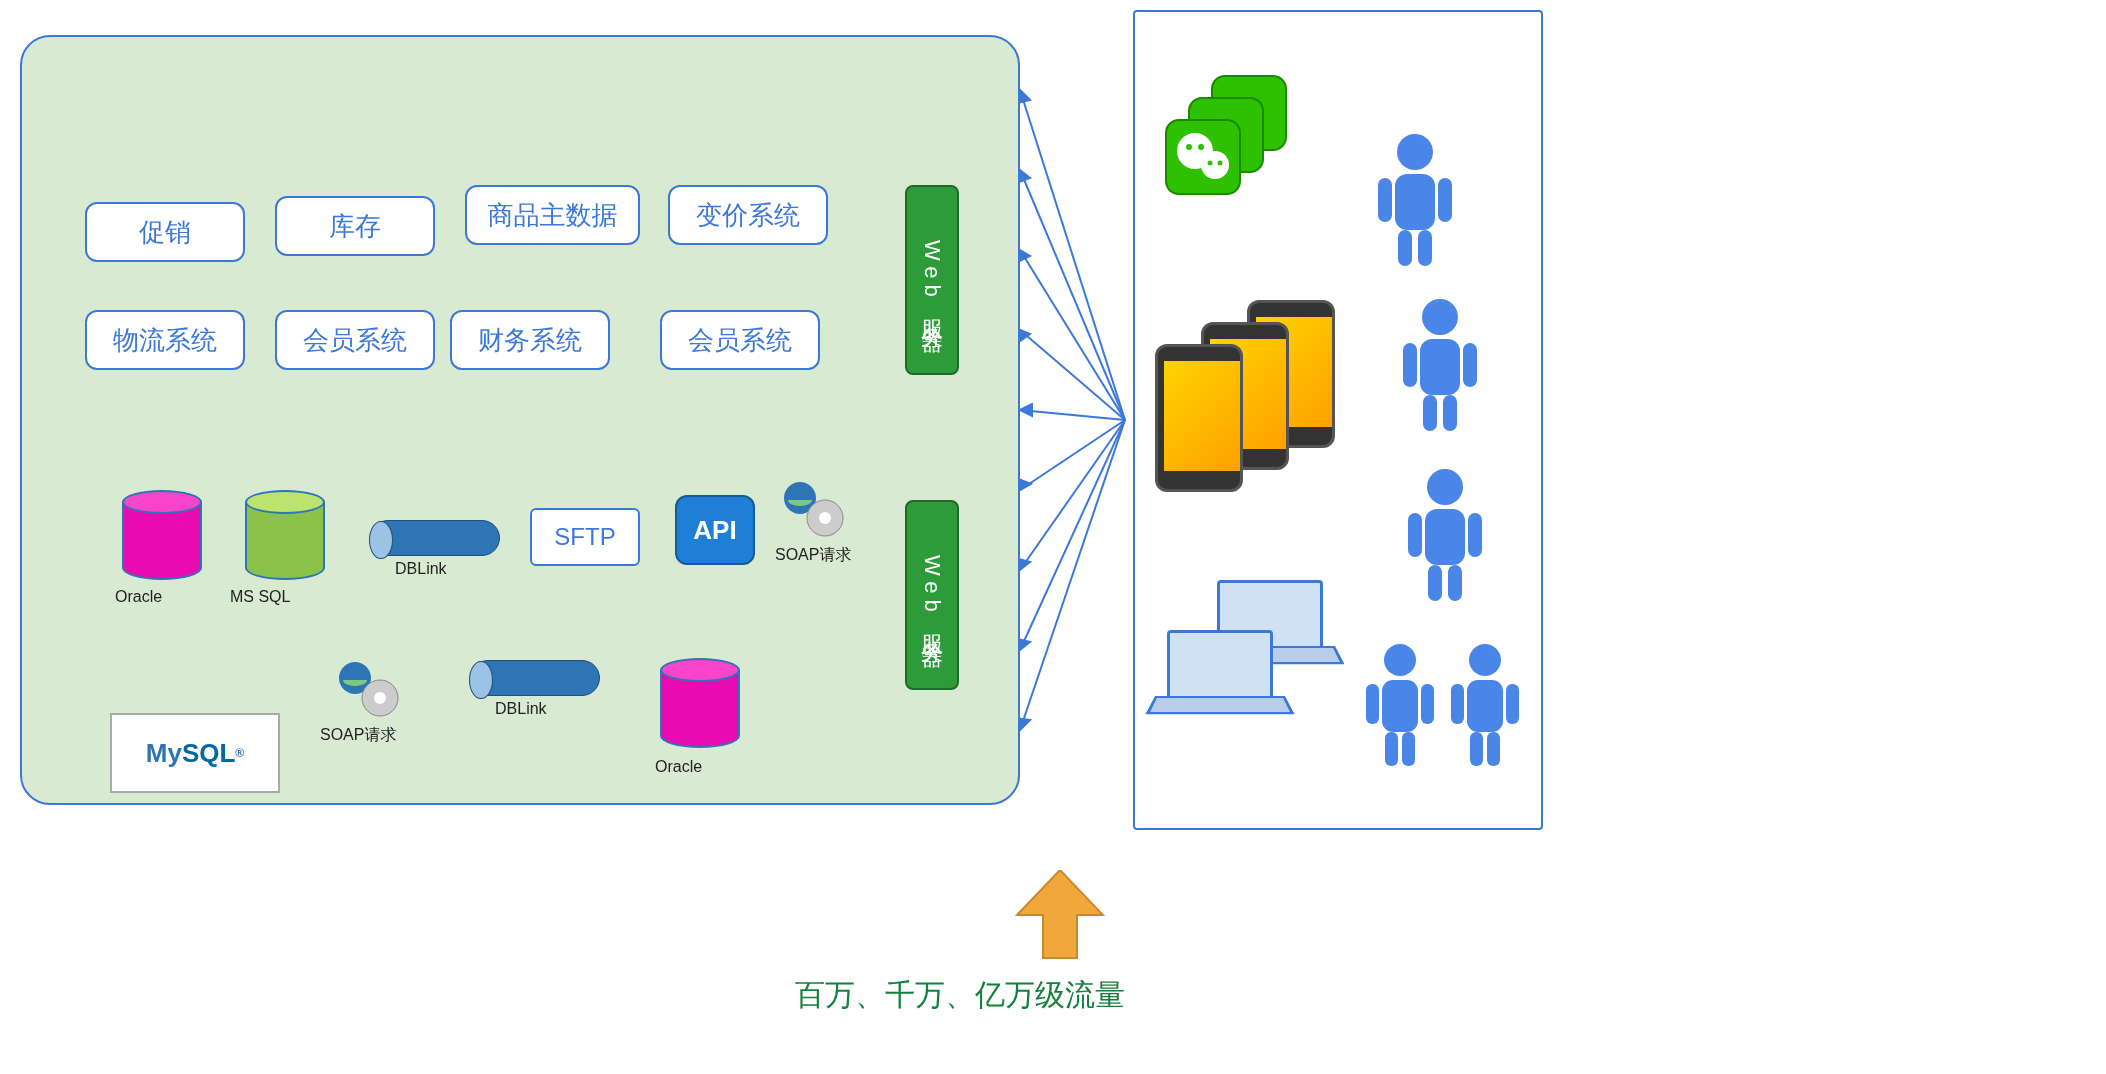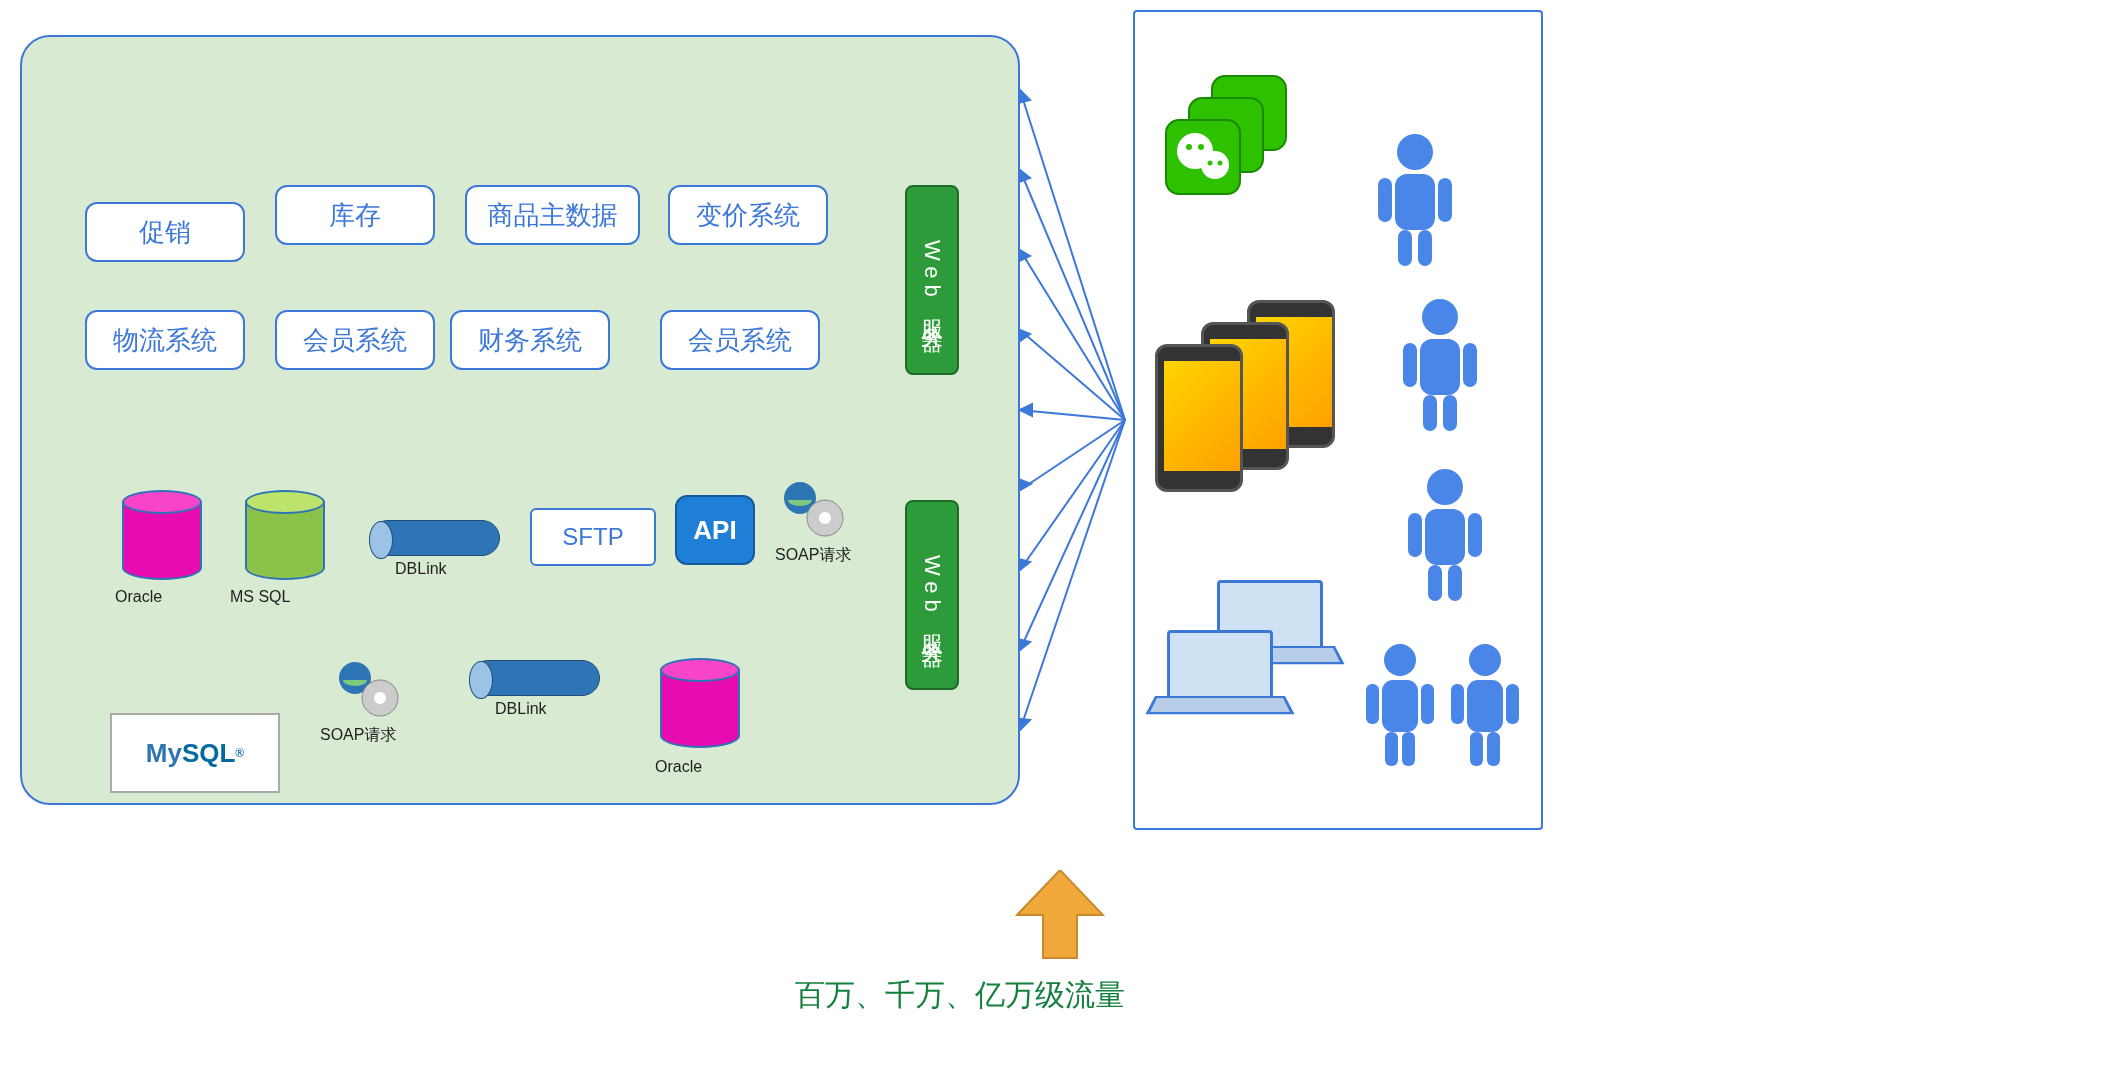--- a/index.html
+++ b/index.html
@@ -86,21 +86,21 @@
     content: "";
     position: absolute;
     left: -2px; top: 0;
     width: 22px; height: 36px;
     border-radius: 50%;
     background: #9cc3e5;
     border: 1px solid #1f4e79;
   }
   .sftp-box {
     position: absolute;
-    width: 126px; height: 58px;
+    width: 110px; height: 58px;
     border: 2px solid #3c78d8;
     background: #fff;
     color: #3c78d8;
     font-size: 24px;
     display: flex; align-items: center; justify-content: center;
     border-radius: 6px;
   }
   .api-box {
     position: absolute;
     width: 80px; height: 70px;
@@ -256,21 +256,21 @@
     <polygon points="1020,490 1016,478 1031,484"></polygon>
     <polygon points="1020,570 1015,558 1030,562"></polygon>
     <polygon points="1020,650 1014,638 1030,642"></polygon>
     <polygon points="1020,730 1014,718 1030,720"></polygon>
   </g>
 </svg>
 
 <div class="panel backend-panel"></div>
 
 <div class="sys-box" style="left:85px; top:182px;margin-top:20px;">促销</div>
-<div class="sys-box" style="left:275px; top:185px;font-family:Liberation Serif, serif;">库存</div>
+<div class="sys-box" style="left:275px; top:196px;font-family:Liberation Serif, serif;">库存</div>
 <div class="sys-box" style="left:465px; top:185px; width:175px;">商品主数据</div>
 <div class="sys-box" style="left:668px; top:185px;">变价系统</div>
 
 <div class="sys-box" style="left:85px; top:310px;">物流系统</div>
 <div class="sys-box" style="left:275px; top:310px;">会员系统</div>
 <div class="sys-box" style="left:450px; top:310px;">财务系统</div>
 <div class="sys-box" style="left:660px; top:310px;">会员系统</div>
 
 <div class="db-cyl db-pink" style="left:122px; top:490px;">
   <div class="body"></div>

